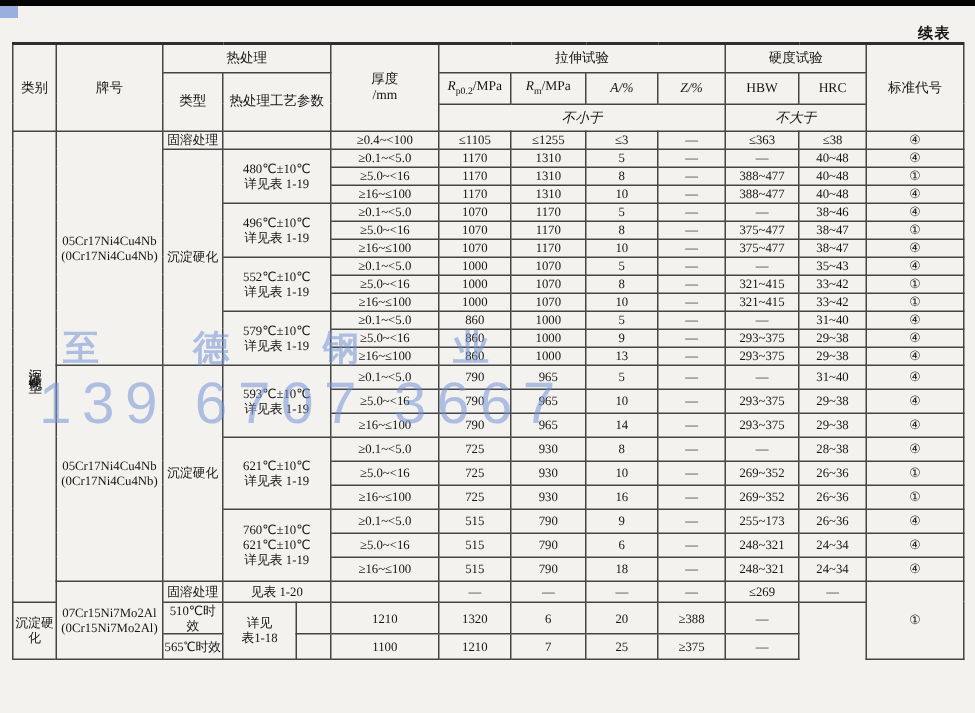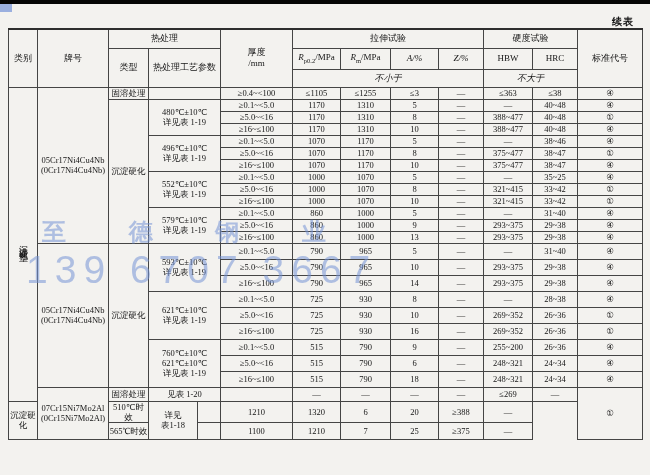--- a/index.html
+++ b/index.html
@@ -174,21 +174,21 @@
       </tr>
       <tr>
         <td rowspan="3" colspan="2"><span>552℃±10℃
 详见表 1-19</span></td>
         <td><span>≥0.1~&lt;5.0</span></td>
         <td><span>1000</span></td>
         <td><span>1070</span></td>
         <td><span>5</span></td>
         <td><span>—</span></td>
         <td><span>—</span></td>
-        <td><span>35~25</span></td>
+        <td><span>35~43</span></td>
         <td><span>④</span></td>
       </tr>
       <tr>
         <td><span>≥5.0~&lt;16</span></td>
         <td><span>1000</span></td>
         <td><span>1070</span></td>
         <td><span>8</span></td>
         <td><span>—</span></td>
         <td><span>321~415</span></td>
         <td><span>33~42</span></td>
@@ -305,21 +305,21 @@
       </tr>
       <tr>
         <td rowspan="3" colspan="2"><span>760℃±10℃
 621℃±10℃
 详见表 1-19</span></td>
         <td><span>≥0.1~&lt;5.0</span></td>
         <td><span>515</span></td>
         <td><span>790</span></td>
         <td><span>9</span></td>
         <td><span>—</span></td>
-        <td><span>255~200</span></td>
+        <td><span>255~173</span></td>
         <td><span>26~36</span></td>
         <td><span>④</span></td>
       </tr>
       <tr>
         <td><span>≥5.0~&lt;16</span></td>
         <td><span>515</span></td>
         <td><span>790</span></td>
         <td><span>6</span></td>
         <td><span>—</span></td>
         <td><span>248~321</span></td>

